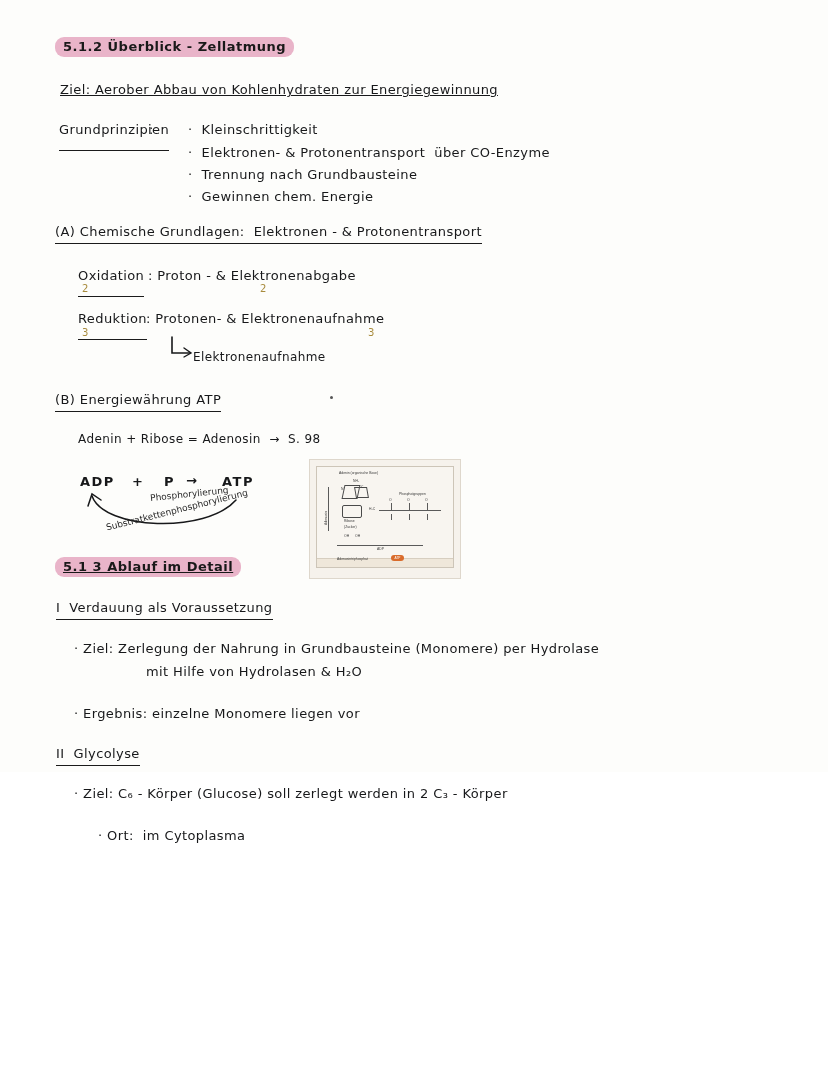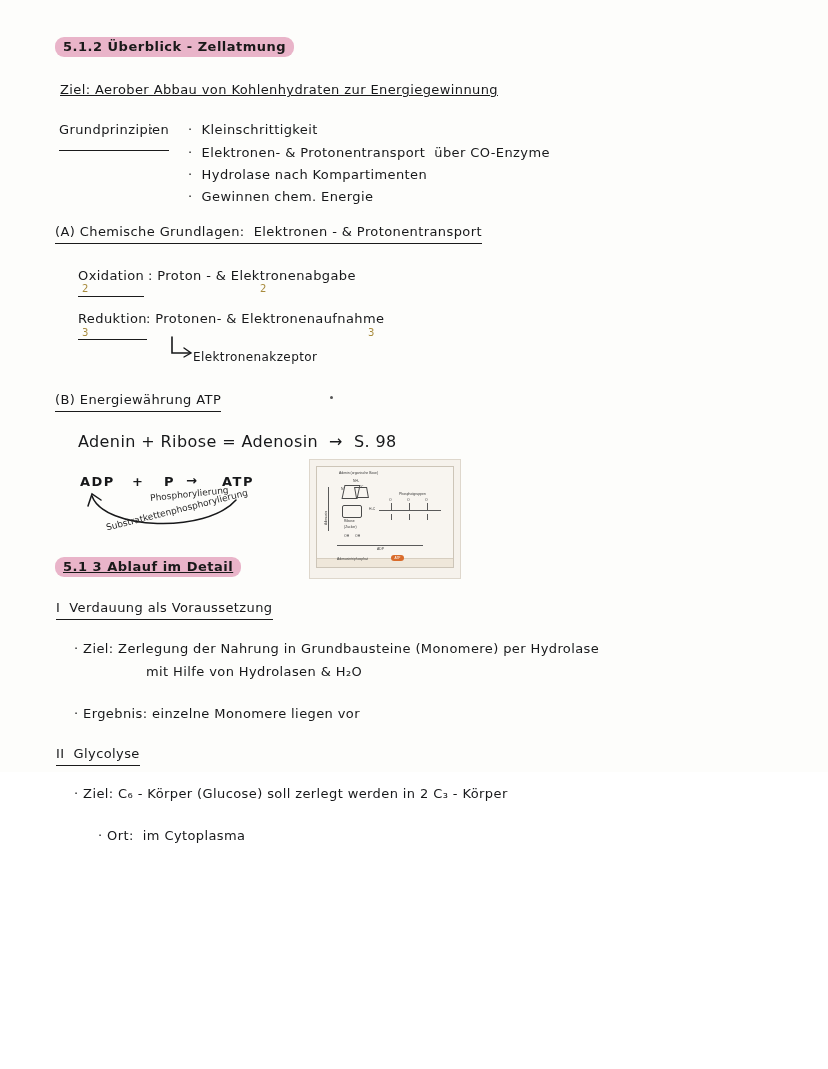--- a/index.html
+++ b/index.html
@@ -125,45 +125,45 @@
 
   <div class="highlight" style="left:55px; top:37px;">5.1.2 Überblick - Zellatmung</div>
 
   <div class="abs hw" style="left:60px; top:82px;text-decoration:underline;">Ziel: Aerober Abbau von Kohlenhydraten zur Energiegewinnung</div>
 
   <div class="abs hw underline-thin" style="left:59px; top:122px;">Grundprinzipien</div>
   <div class="abs hw" style="left:149px; top:122px;">:</div>
 
   <div class="bullet-row hw" style="left:188px; top:122px;">·&nbsp;&nbsp;<span>Kleinschrittigkeit</span></div>
   <div class="bullet-row hw" style="left:188px; top:145px;">·&nbsp;&nbsp;<span>Elektronen- &amp; Protonentransport  über CO-Enzyme</span></div>
-  <div class="bullet-row hw" style="left:188px; top:167px;">·&nbsp;&nbsp;<span>Hydrolase nach Kompartimenten</span></div>
+  <div class="bullet-row hw" style="left:188px; top:167px;">·&nbsp;&nbsp;<span>Trennung nach Grundbausteine</span></div>
   <div class="bullet-row hw" style="left:188px; top:189px;">·&nbsp;&nbsp;<span>Gewinnen chem. Energie</span></div>
 
   <div class="abs hw underline" style="left:55px; top:224px;">(A) Chemische Grundlagen:  Elektronen - &amp; Protonentransport</div>
 
   <div class="abs hw underline-thin" style="left:78px; top:268px;">Oxidation</div>
   <div class="abs hw" style="left:148px; top:268px;">: Proton - &amp; Elektronenabgabe</div>
   <div class="num-sub" style="left:82px; top:283px;">2</div>
   <div class="num-sub" style="left:260px; top:283px;">2</div>
 
   <div class="abs hw underline-thin" style="left:78px; top:311px;">Reduktion</div>
   <div class="abs hw" style="left:146px; top:311px;">: Protonen- &amp; Elektronenaufnahme</div>
   <div class="num-sub" style="left:82px; top:327px;">3</div>
   <div class="num-sub" style="left:368px; top:327px;">3</div>
 
   <svg class="ink" style="left:168px; top:335px; width:30px; height:26px;">
     <path d="M4,2 L4,18 L22,18" stroke="#17181a" stroke-width="1.6" fill="none" stroke-linecap="round"></path>
     <path d="M16,13 L23,18 L16,22" stroke="#17181a" stroke-width="1.4" fill="none" stroke-linecap="round"></path>
   </svg>
-  <div class="abs hw" style="left:193px; top:350px; font-size:12px;">Elektronenakzeptor</div>
+  <div class="abs hw" style="left:193px; top:350px; font-size:12px;">Elektronenaufnahme</div>
 
   <div class="abs hw underline" style="left:55px; top:392px;">(B) Energiewährung ATP</div>
   <div class="abs" style="left:330px; top:396px; width:3px; height:3px; background:#555; border-radius:50%;"></div>
 
-  <div class="abs hw" style="left:78px; top:432px; font-size:16px;">Adenin + Ribose = Adenosin  →  S. 98</div>
+  <div class="abs hw" style="left:78px; top:432px; font-size:12px;">Adenin + Ribose = Adenosin  →  S. 98</div>
 
   <div class="abs hw" style="left:80px; top:474px; font-weight:600; letter-spacing:1.5px;">ADP</div>
   <div class="abs hw" style="left:132px; top:474px; font-weight:600;">+</div>
   <div class="abs hw" style="left:164px; top:474px; font-weight:600;">P</div>
   <div class="abs hw" style="left:186px; top:473px; font-weight:600;">→</div>
   <div class="abs hw" style="left:222px; top:474px; font-weight:600; letter-spacing:1.5px;">ATP</div>
 
   <div class="abs hw-xs" style="left:150px; top:489px; transform:rotate(-6deg); color:#2a2a2a;">Phosphorylierung</div>
 
   <svg class="ink" style="left:86px; top:490px; width:160px; height:46px;">

